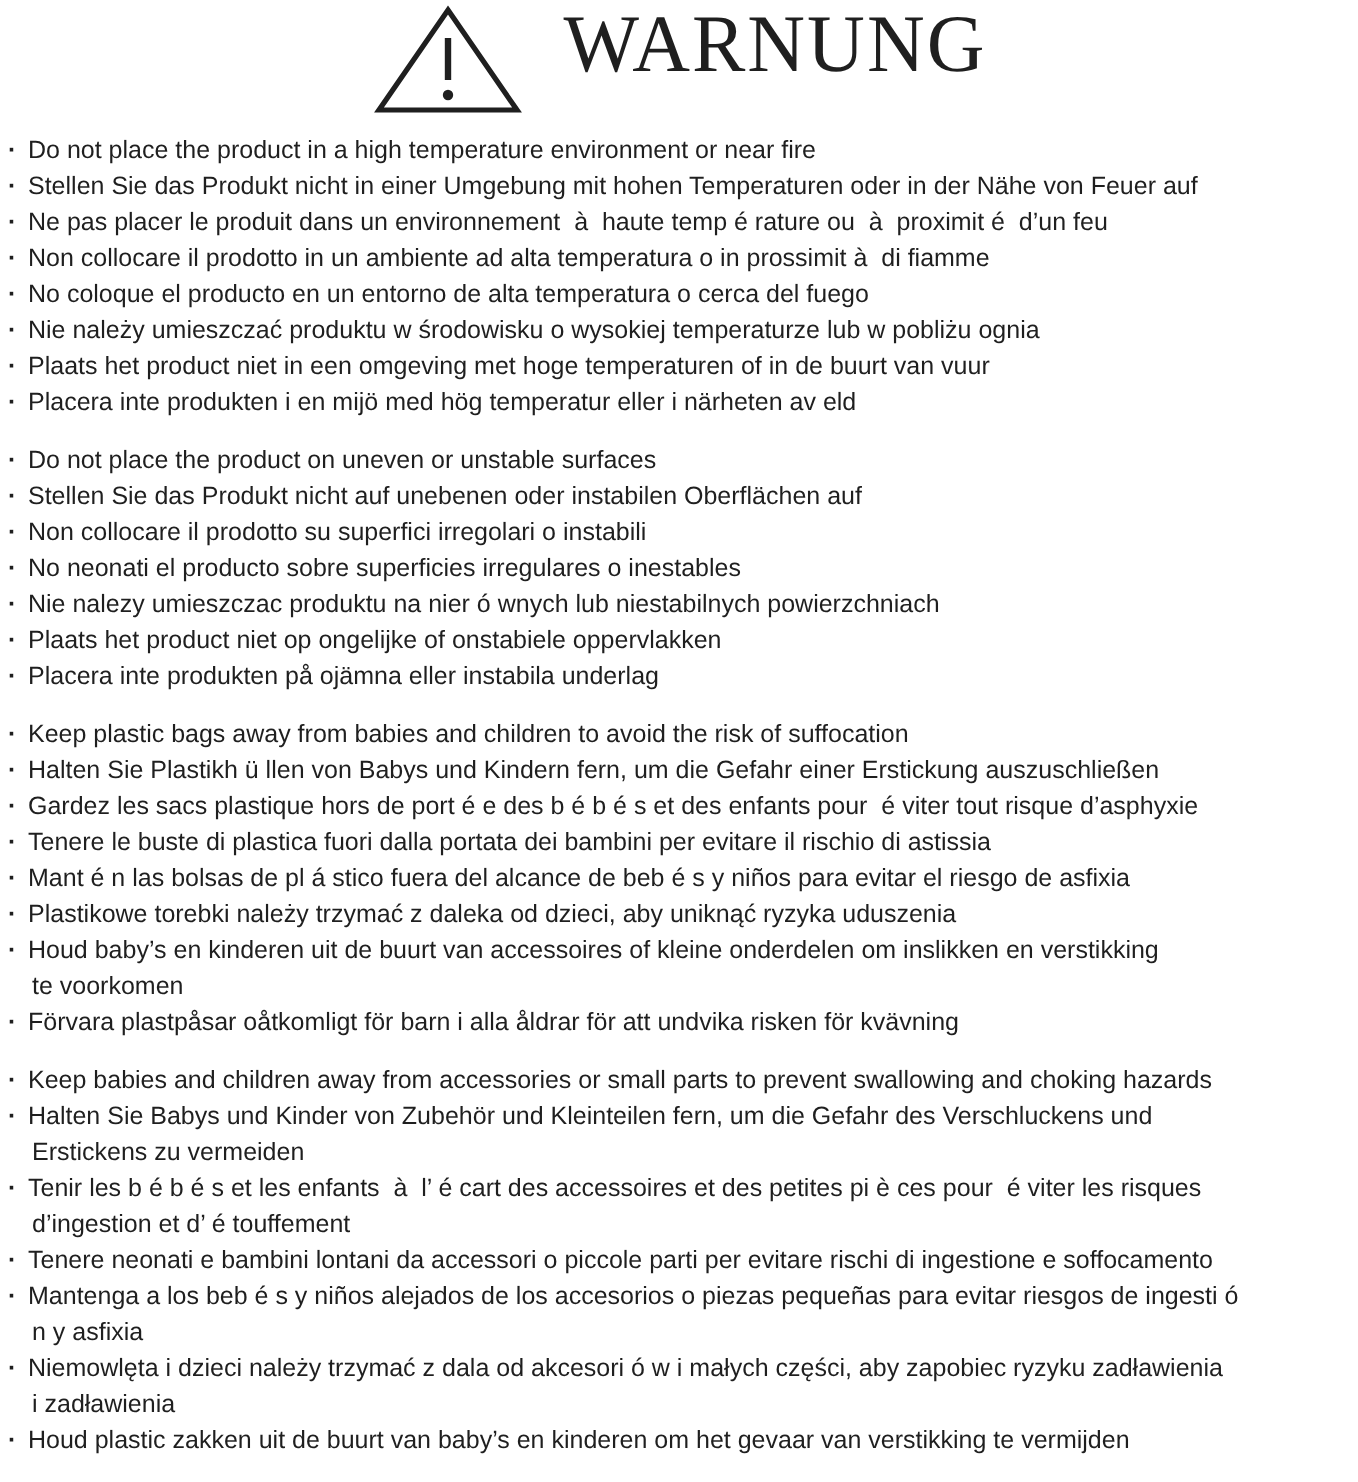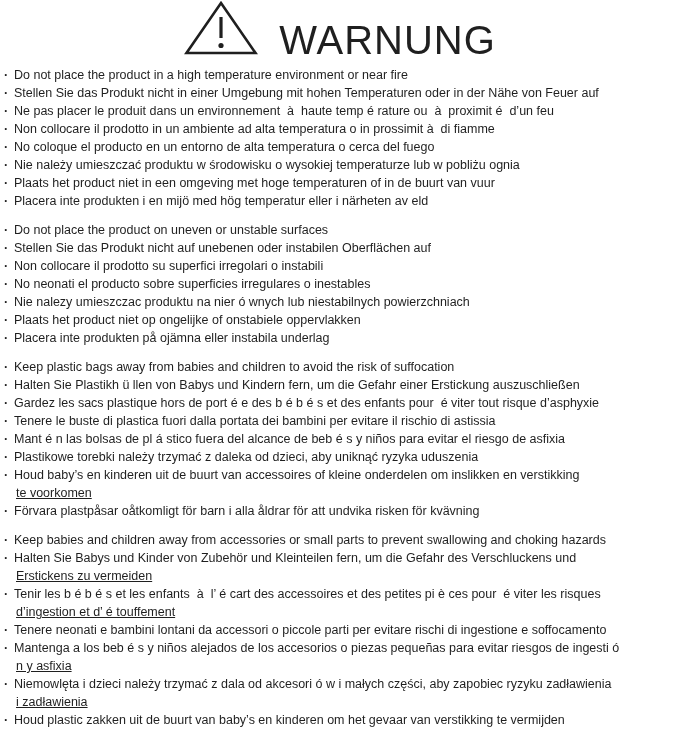--- a/index.html
+++ b/index.html
@@ -6,25 +6,26 @@
   body {
     width: 679px;
     height: 741px;
     background: #ffffff;
     color: #1f1f1f;
     font-family: "Liberation Sans", sans-serif;
     overflow: hidden;
   }
   .header {
     display: flex;
-    align-items: flex-end;
+    align-items: flex-start;
     justify-content: center;
     height: 58px;
     padding-top: 2px;
     gap: 20px;
+    font-family: Liberation Serif, serif;
   }
   .tri-icon { flex: 0 0 auto; }
   .title {
     font-size: 40px;
     font-weight: 400;
     letter-spacing: 1px;
     line-height: 1;
     transform: scaleY(1.02);
   }
   .content {
@@ -37,21 +38,21 @@
     line-height: 18px;
     white-space: pre;
     padding-left: 4px;
   }
   .line.first::before {
     content: "\00B7";
     display: inline-block;
     width: 10px;
     font-weight: 700;
   }
-  .line.cont { padding-left: 16px; text-decoration: underline; }
+  .line.cont { padding-left: 16px; }
 </style>
 </head>
 <body>
 
 <div class="header">
   <span class="tri-icon">
     <svg width="76" height="56" viewBox="0 0 76 56" fill="none" xmlns="http://www.w3.org/2000/svg">
       <path d="M38 3 L72.5 53 L3.5 53 Z" stroke="#1f1f1f" stroke-width="2.6" fill="none" stroke-linejoin="miter"></path>
       <line x1="38" y1="17" x2="38" y2="38" stroke="#1f1f1f" stroke-width="3.2"></line>
       <circle cx="38" cy="45.5" r="2.6" fill="#1f1f1f"></circle>

